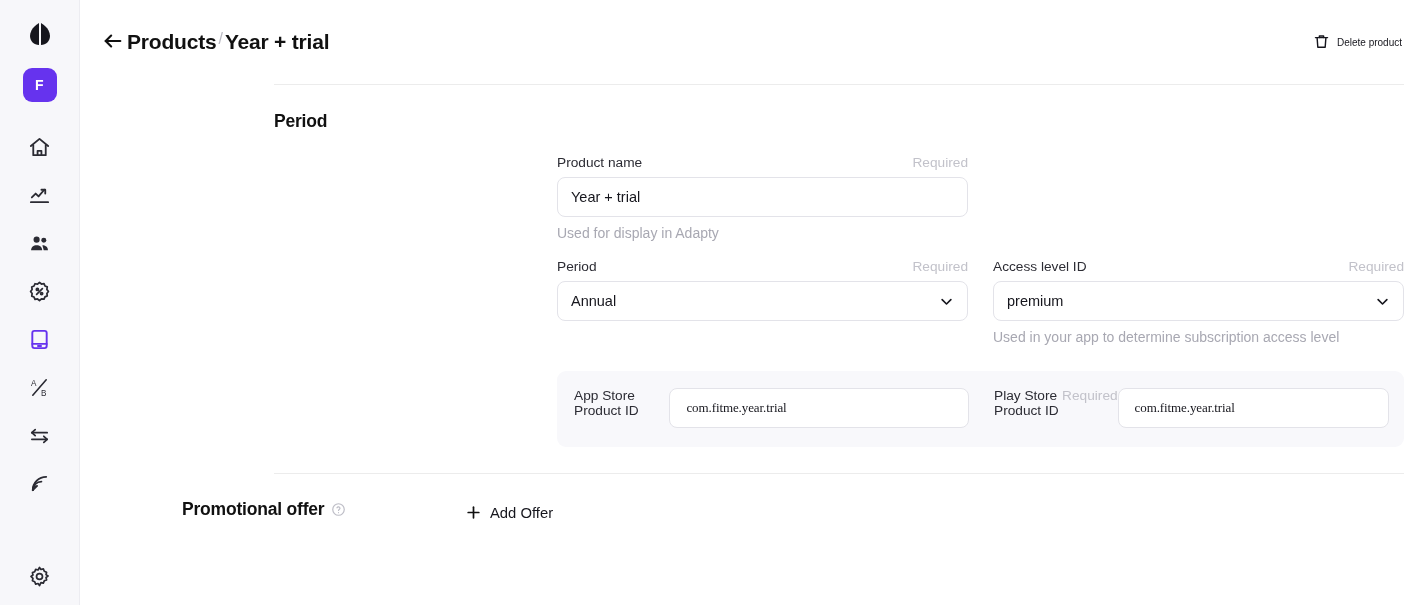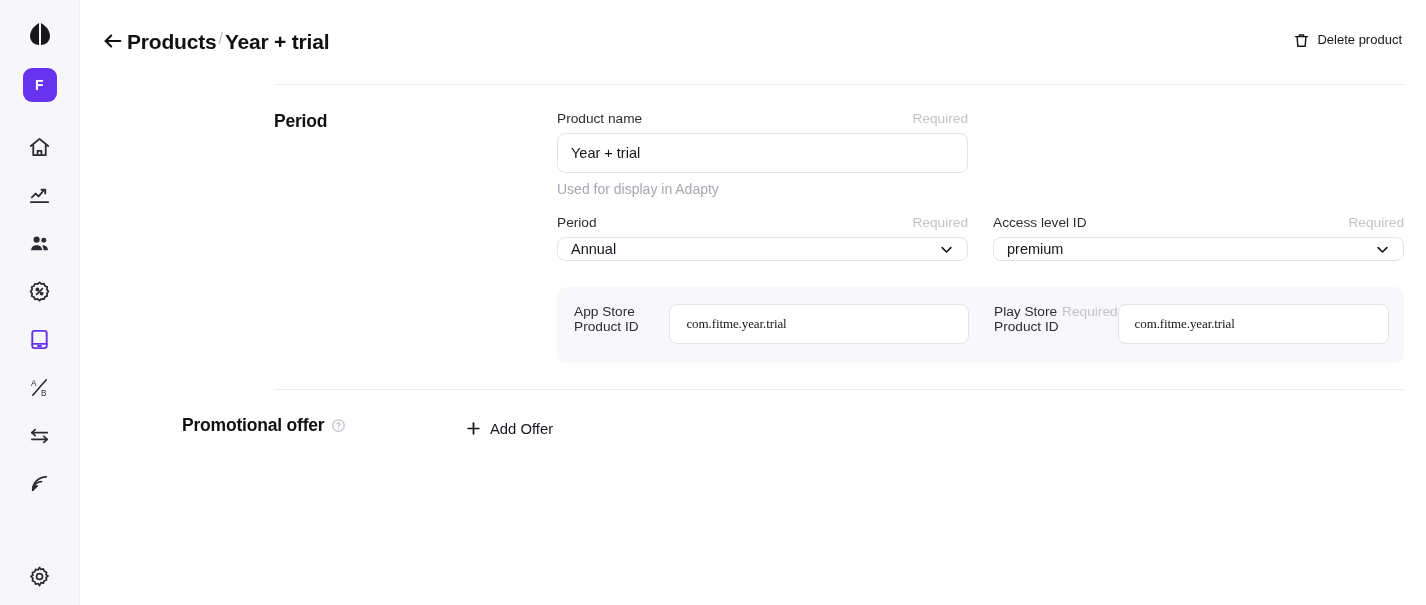--- a/index.html
+++ b/index.html
@@ -51,39 +51,39 @@
   .back-icon { color: #111; display: flex; align-items: center; }
   .crumb-root {
     font-size: 21px; font-weight: 700; color: #111; letter-spacing: -.2px;
   }
   .crumb-sep { font-size: 16px; color: #b9b9c2; margin: 0 -1px; }
   .crumb-current {
     font-size: 21px; font-weight: 700; color: #111; letter-spacing: -.2px;
   }
   .topbar-right { margin-left: auto; display: flex; align-items: center; }
   .delete-btn {
-    display: flex; align-items: flex-start; gap: 7px;
-    font-size: 13px; color: #16161d; background: none; border: none;
+    display: flex; align-items: center; gap: 7px;
+    font-size: 10px; color: #16161d; background: none; border: none;
     cursor: pointer; padding: 6px 2px;
   }
 
   .content { padding: 0 22px; }
   .divider { height: 1px; background: #ececec; margin: 0 0 0 172px; width: 1130px; }
 
   .section { display: flex; padding-top: 26px; margin-left: 172px; }
   .section-title-col { width: 283px; flex: 0 0 283px; }
   .section-title {
     font-size: 17.5px; font-weight: 700; color: #111; letter-spacing: -.2px;
     display: flex; align-items: center; gap: 7px;
   }
   .help-icon { color: #bdbdc6; display: flex; align-items: center; }
 
   .fields-col { flex: 1; }
 
-  .field-row { display: flex; gap: 25px; }
+  .field-row { display: flex; gap: 25px; margin-top: 44px; }
   .field { display: flex; flex-direction: column; }
   .field.w-left { width: 411px; flex: 0 0 411px; }
   .field.w-right { width: 411px; flex: 0 0 411px; }
 
   .field-head {
     display: flex; align-items: baseline; justify-content: space-between;
     margin-bottom: 7px;
   }
   .field-label { font-size: 13.7px; color: #2c2c34; }
   .field-required { font-size: 13.7px; color: #c2c2ca; }
@@ -94,21 +94,21 @@
     padding: 0 13px; display: flex; align-items: center;
     font-family: "Liberation Sans", sans-serif;
     width: 100%;
   }
   .input.mono {
     font-family: Liberation Serif, serif; font-size: 13px;
     letter-spacing: -.1px;
     padding-left: 16px;
   }
   .select {
-    height: 24px; border: 1px solid #e3e3e9; border-radius: 8px;
+    height: 40px; border: 1px solid #e3e3e9; border-radius: 8px;
     background: #fff; font-size: 14.5px; color: #16161d;
     padding: 0 13px; display: flex; align-items: center;
     justify-content: space-between; cursor: pointer; width: 100%;
   }
   .chev { color: #16161d; display: flex; align-items: center; }
   .hint { font-size: 14px; color: #a8a8b2; margin-top: 8px; }
 
   .store-panel {
     margin-top: 26px; background: #f8f8fb; border-radius: 9px;
     padding: 17px 17px 19px 17px; width: 847px;
@@ -314,20 +314,21 @@
                 <span class="field-required">Required</span>
               </div>
               <div class="select">
                 <span>premium</span>
                 <span class="chev">
                   <svg width="15" height="15" viewBox="0 0 24 24" fill="none" stroke="currentColor" stroke-width="2.6" stroke-linecap="round" stroke-linejoin="round">
                       <path d="M5 9l7 7 7-7"></path>
                     </svg>
                 </span>
               </div>
+              <div class="hint">Used in your app to determine subscription access level</div>
             </div>
 
           </div>
 
           <div class="store-panel">
 
             <div class="store-field">
               <div class="field-head">
                 <span class="field-label">App Store Product ID</span>
                 <span class="field-required"></span>

